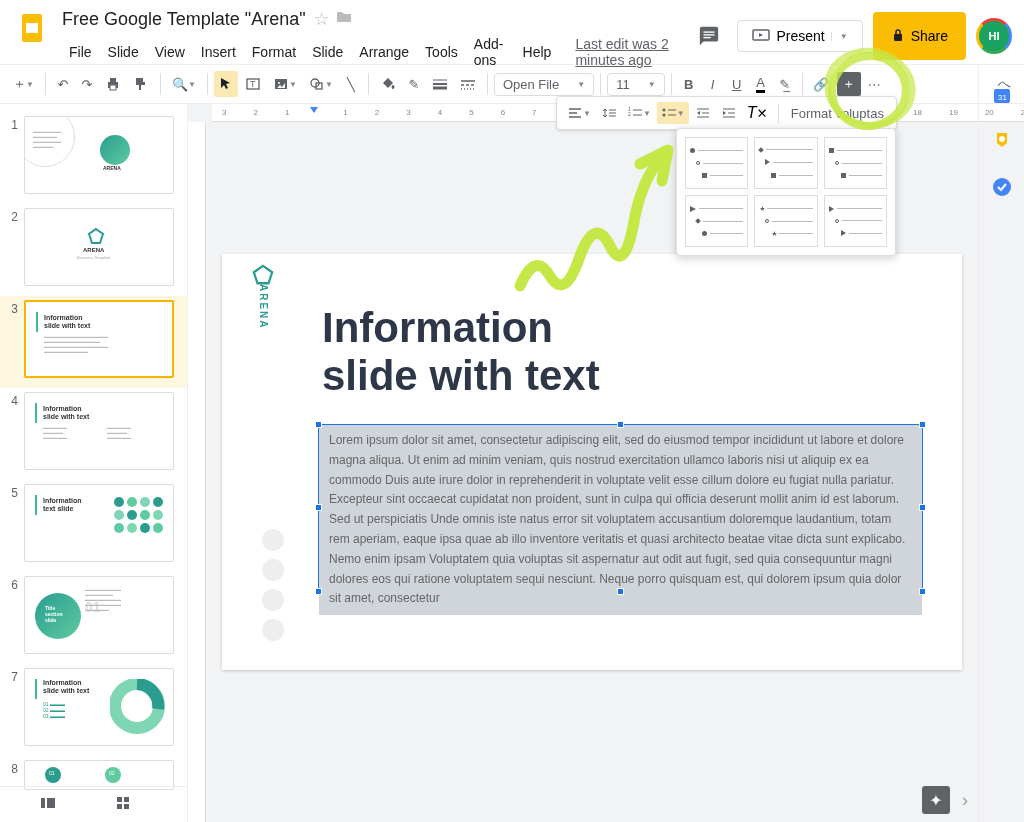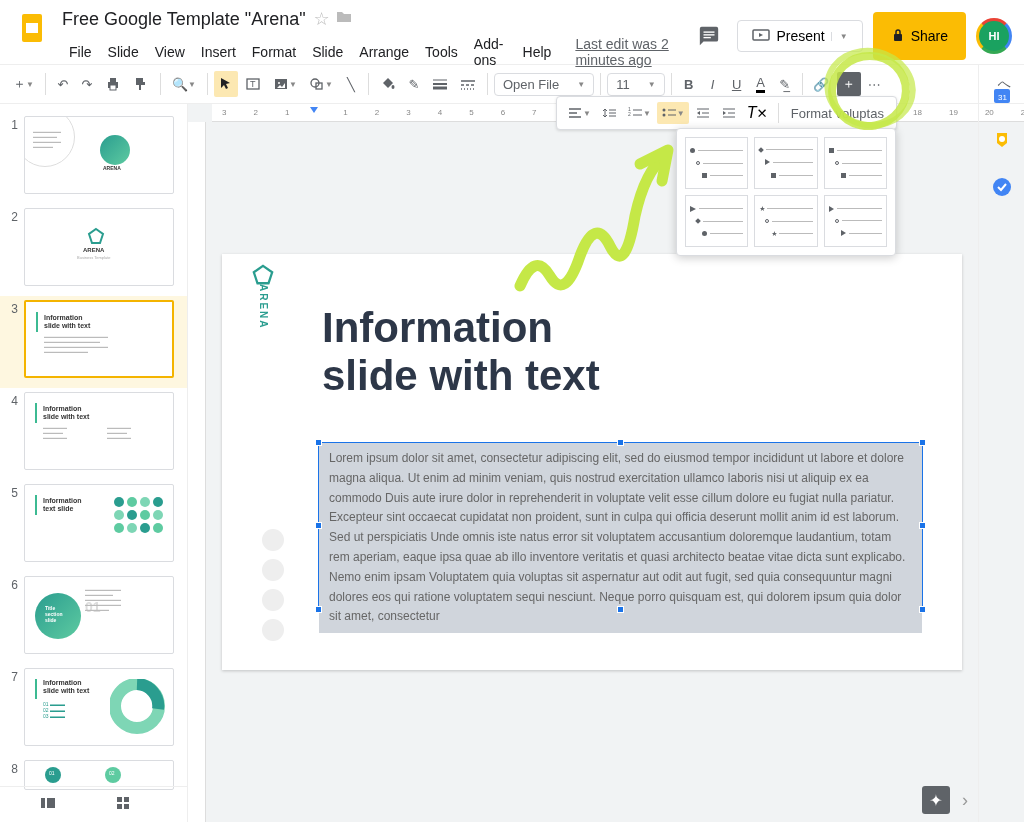--- a/index.html
+++ b/index.html
@@ -49,21 +49,21 @@
 .thumb-bar { position:absolute; left:10px; top:10px; width:2px; height:20px; background:#3cba92; }
 .thumb-circle { position:absolute; border-radius:50%; }
 
 .canvas-wrap { flex:1; background:#f1f3f4; position:relative; overflow:hidden;}
 .ruler-h { position:absolute; top:0; left:24px; right:0; height:18px; background:#fff; border-bottom:1px solid #ddd; font-size:8px; color:#888;}
 .ruler-v { position:absolute; top:18px; left:0; width:18px; bottom:0; background:#fff; border-right:1px solid #ddd;}
 .canvas { position:absolute; top:150px; left:34px; width:740px; height:416px; background:#fff; box-shadow:0 1px 3px rgba(0,0,0,0.2);}
 .slide-logo { position:absolute; left:36px; top:30px; color:#2a9d8f; font-size:10px; font-weight:bold; writing-mode:vertical-rl; letter-spacing:2px;}
 .slide-logo-icon { position:absolute; left:30px; top:10px; width:22px; height:22px; }
 .slide-title { position:absolute; left:100px; top:50px; font-size:42px; font-weight:800; color:#2d3748; line-height:1.15; font-family:'Arial Black',sans-serif;}
-.textbox { position:absolute; left:96px; top:188px; width:605px; height:168px; border:1px solid #1a73e8; background:rgba(100,150,255,0.03);}
+.textbox { position:absolute; left:96px; top:170px; width:605px; height:168px; border:1px solid #1a73e8; background:rgba(100,150,255,0.03);}
 .textbox-handle { position:absolute; width:7px; height:7px; background:#1a73e8; border:1px solid #fff; }
 .h-tl{top:-4px;left:-4px;} .h-tm{top:-4px;left:50%;margin-left:-4px;} .h-tr{top:-4px;right:-4px;}
 .h-ml{top:50%;left:-4px;margin-top:-4px;} .h-mr{top:50%;right:-4px;margin-top:-4px;}
 .h-bl{bottom:-4px;left:-4px;} .h-bm{bottom:-4px;left:50%;margin-left:-4px;} .h-br{bottom:-4px;right:-4px;}
 .textbox-text { padding:6px 10px; font-size:12px; line-height:1.65; color:#666; background:#d0d5dc; }
 .social-circles { position:absolute; left:40px; top:275px; display:flex; flex-direction:column; gap:8px;}
 .social-circles div{ width:22px; height:22px; border-radius:50%; background:#eee;}
 
 
 .bullet-pop { position:absolute; top:128px; left:676px; width:220px; background:#fff; border:1px solid #dadce0; border-radius:4px; box-shadow:0 2px 10px rgba(0,0,0,0.2); z-index:20; padding:8px; display:grid; grid-template-columns:repeat(3,1fr); gap:6px;}

